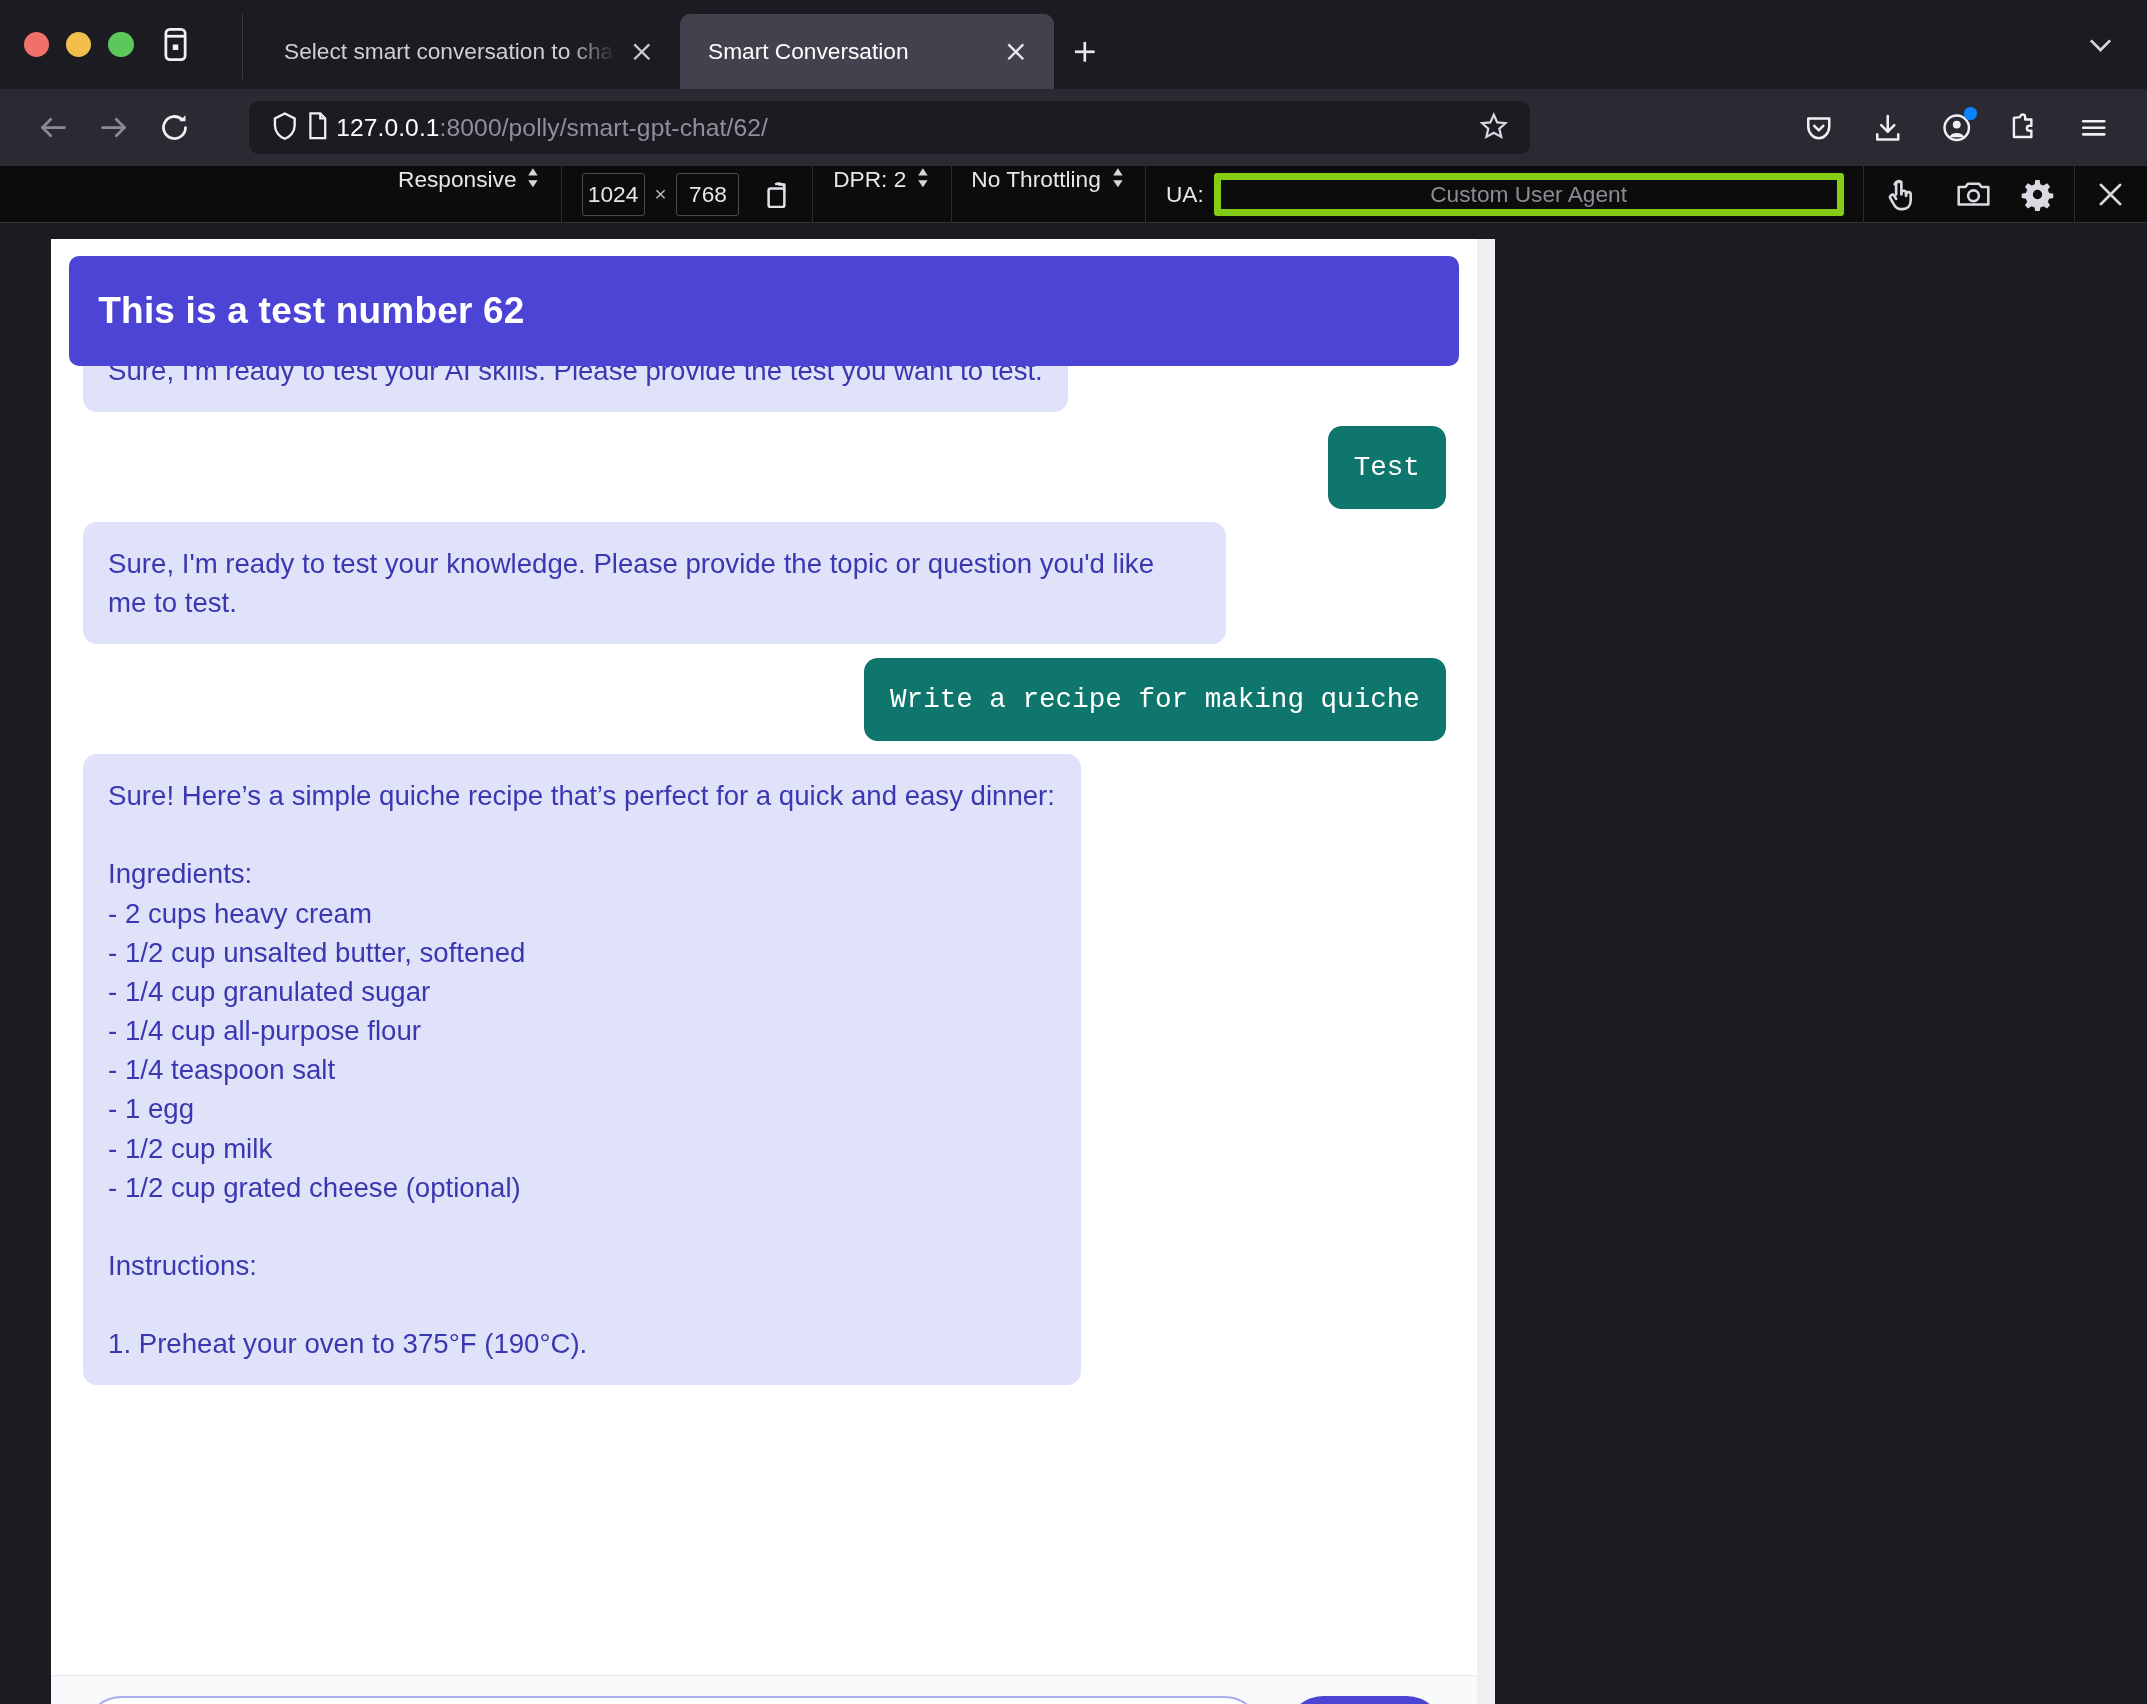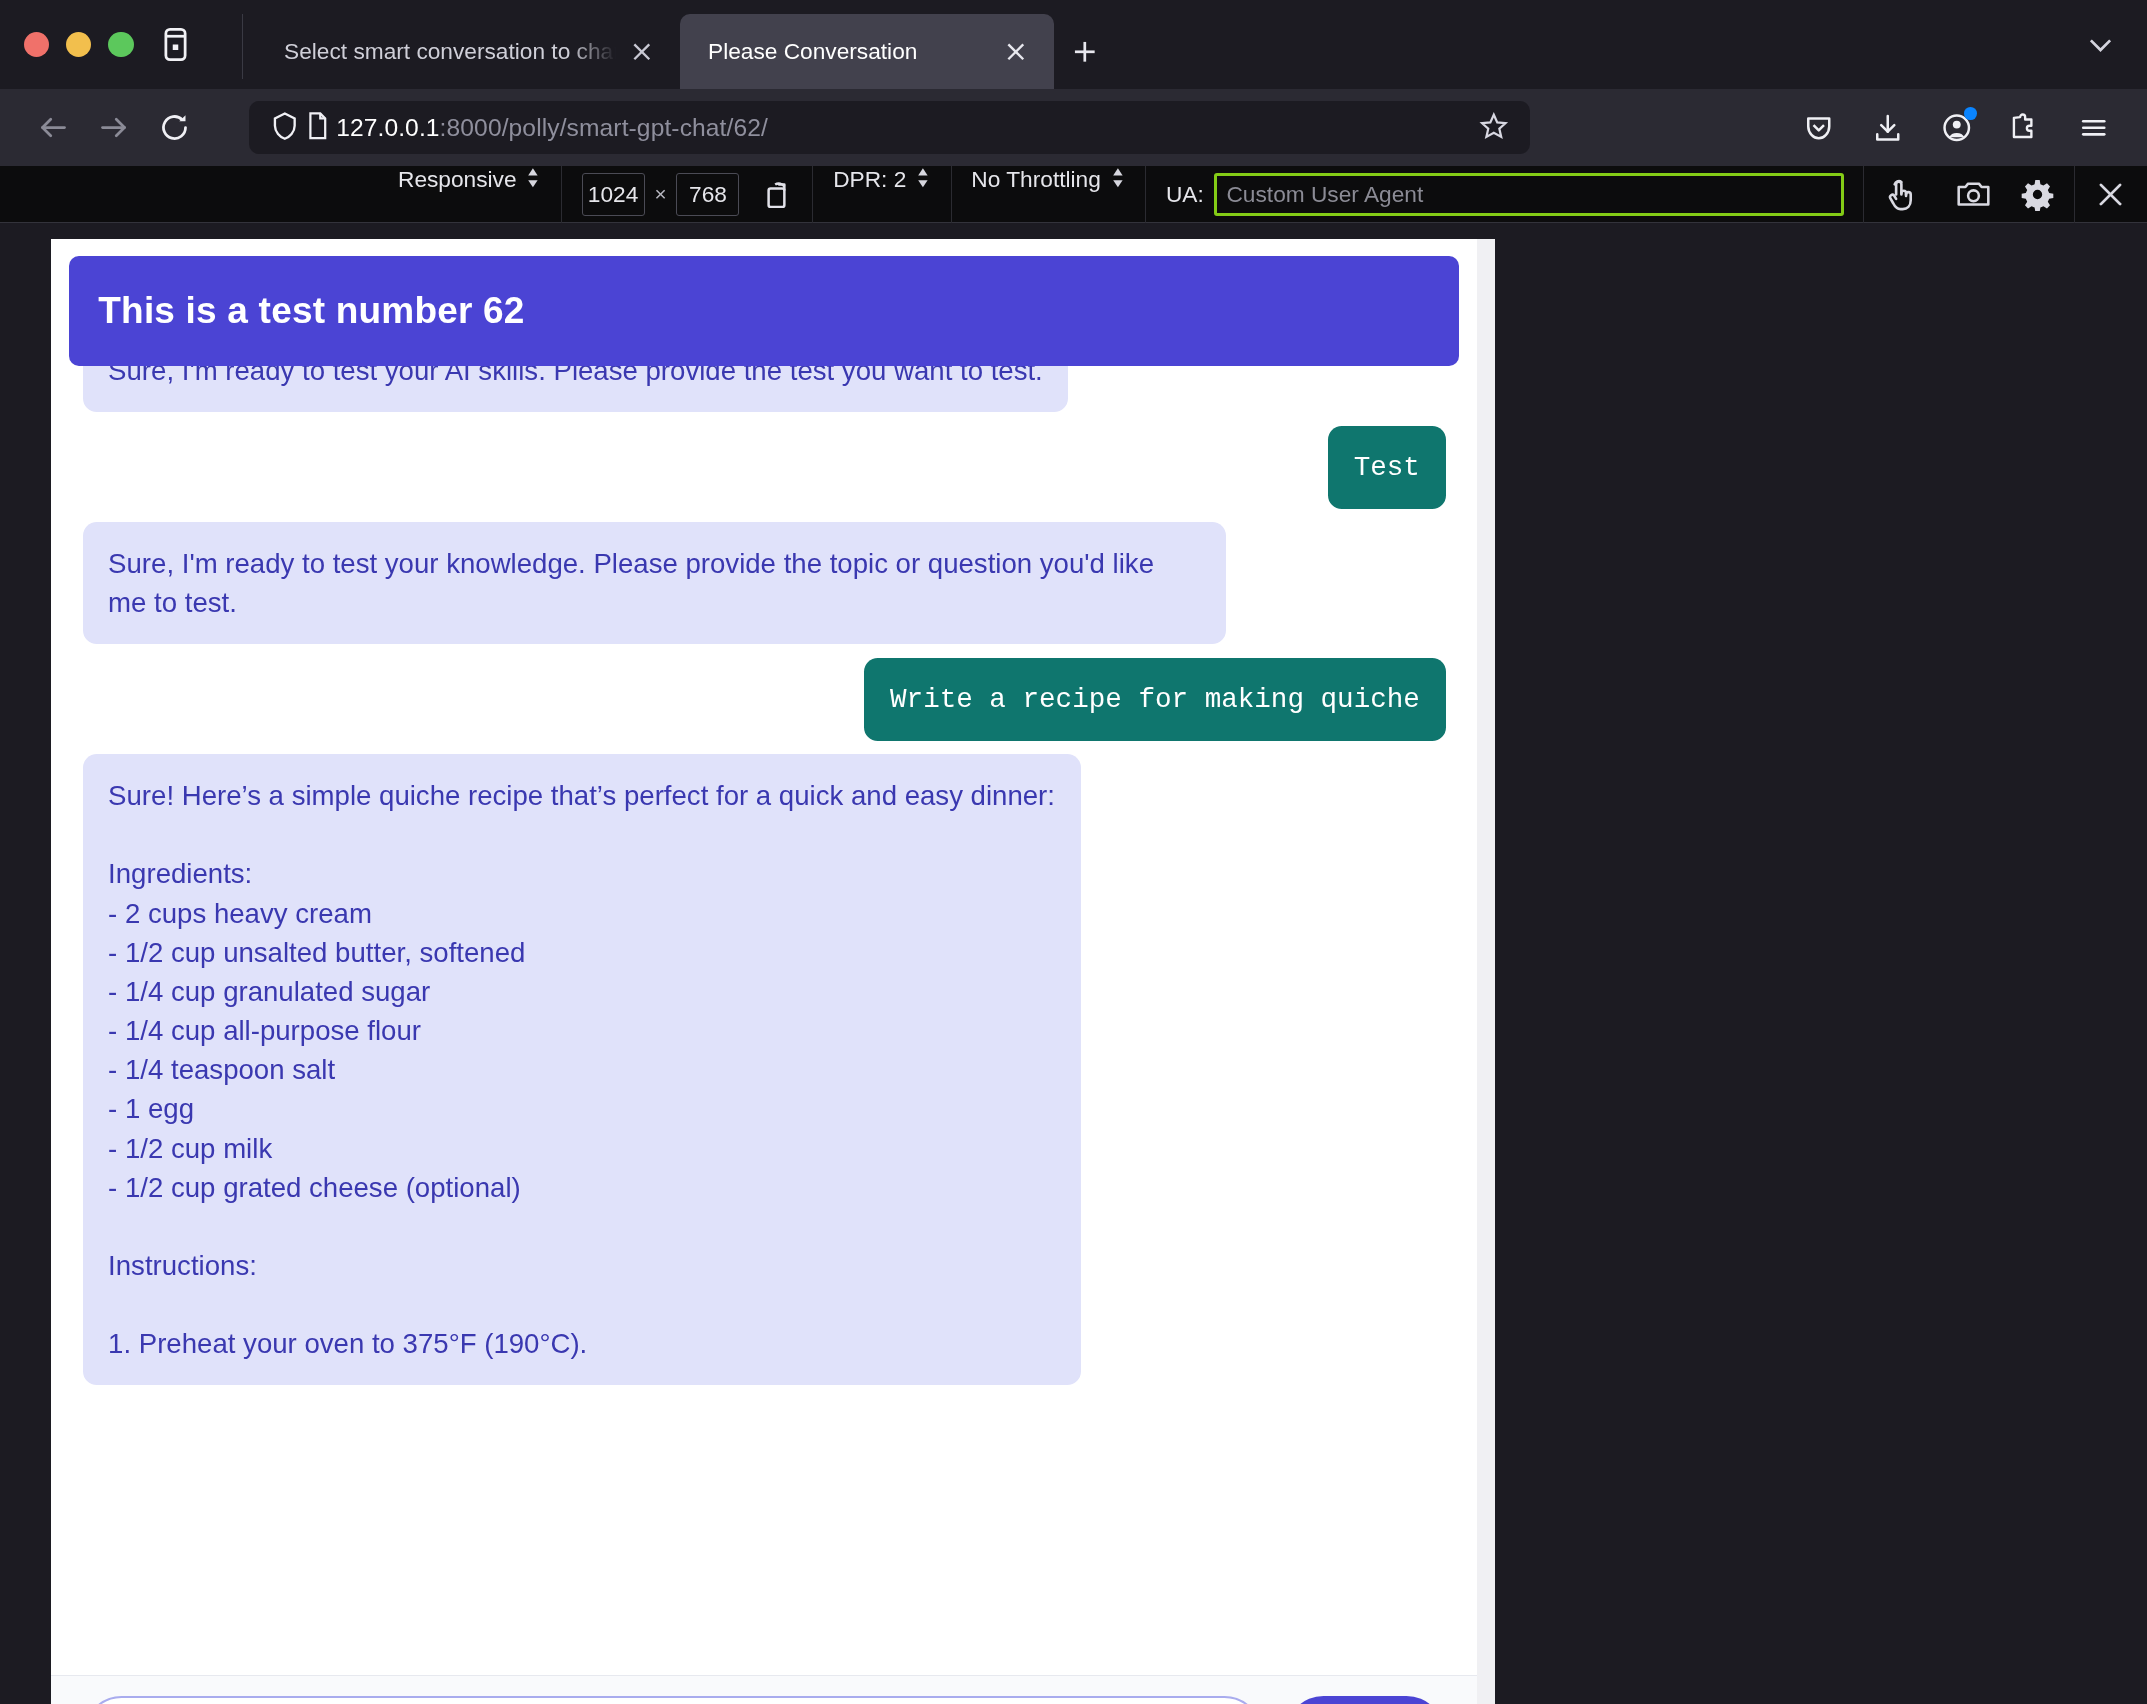--- a/index.html
+++ b/index.html
@@ -81,23 +81,24 @@
   .rdm-seg { display: flex; align-items: center; height: 57px; padding: 0 19.7px; gap: 9.9px;
              border-left: 1px solid #2b2b31; }
   .rdm-seg.noborder { border-left: none; }
   .rdm-input {
     width: 63px; height: 43px; border: 1px solid #4b4b55; border-radius: 3px;
     background: transparent; color: #e6e6eb; font-size: 22.7px; text-align: center;
     font-family: "Liberation Sans", sans-serif;
   }
   .rdm-x { color: #b6b6bf; font-size: 20.7px; }
   .ua-input {
-    width: 630px; height: 43px; border: 3px solid #84cc16; border-radius: 3px;
+    width: 630px; height: 43px; border: 7px solid #84cc16; border-radius: 3px;
     background: transparent; color: #3b82f6; font-size: 22.7px; padding: 0 9.9px;
     font-family: "Liberation Sans", sans-serif;
+    text-align: center;
   }
   .ua-input::placeholder { color: #8b8b95; }
   .rdm-select { display: flex; align-items: flex-start; gap: 8.9px; }
 
   
   .stage { flex: 1; background: #1c1b22; display: flex; }
   .viewport-wrap { padding: 15.8px 0 0 51px; display: flex; }
   .viewport {
     width: 1426px; height: 1552px; background: #ffffff; position: relative;
     overflow: hidden; display: flex; flex-direction: column;
@@ -180,21 +181,21 @@
         <span class="tab-title">Select smart conversation to change</span>
         <span class="tab-close">
           <svg width="25.6" height="25.6" viewBox="0 0 24 24" stroke="#c9c9d4" stroke-width="2.2" fill="none">
             <line x1="5" y1="5" x2="19" y2="19"></line>
               <line x1="19" y1="5" x2="5" y2="19"></line>
           </svg>
         </span>
       </div>
 
       <div class="tab active">
-        <span class="tab-title">Please Conversation</span>
+        <span class="tab-title">Smart Conversation</span>
         <span class="tab-close">
           <svg width="25.6" height="25.6" viewBox="0 0 24 24" stroke="#e8e8ef" stroke-width="2.2" fill="none">
             <line x1="5" y1="5" x2="19" y2="19"></line>
               <line x1="19" y1="5" x2="5" y2="19"></line>
           </svg>
         </span>
       </div>
 
       <div class="newtab">
         <svg width="29.6" height="29.6" viewBox="0 0 24 24" stroke="#e8e8ef" stroke-width="2.2" fill="none">

